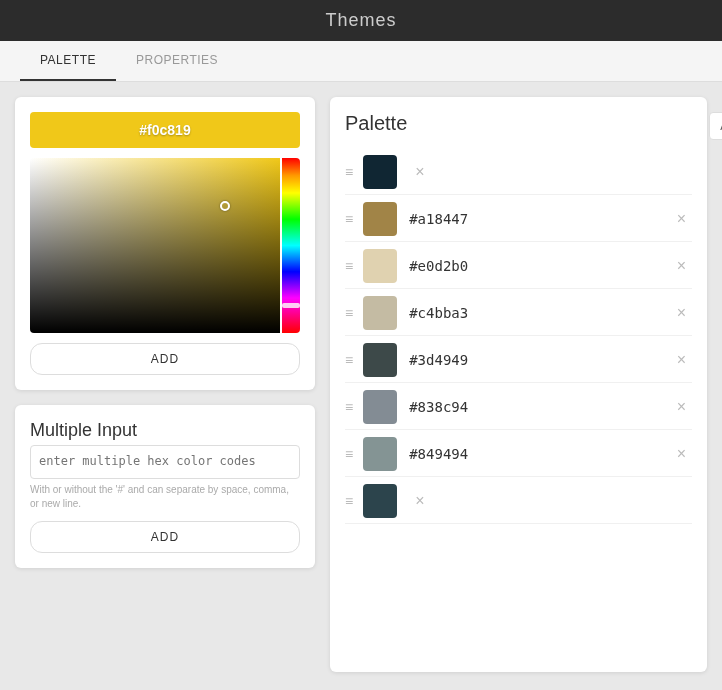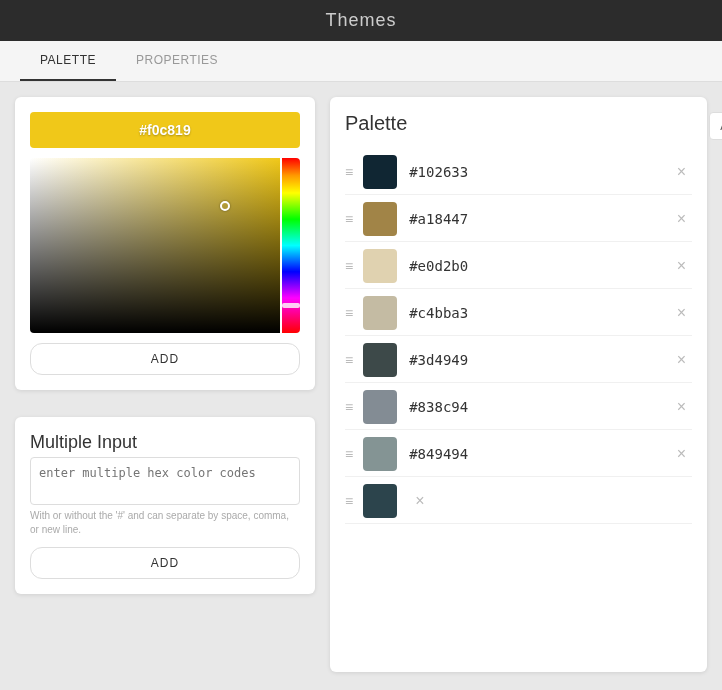--- a/index.html
+++ b/index.html
@@ -47,21 +47,21 @@
       height: calc(690px - 85px);
       background: #e8e8e8;
       padding: 15px;
       gap: 15px;
     }
 
     
     .left-panel {
       display: flex;
       flex-direction: column;
-      gap: 27px;
+      gap: 15px;
       width: 300px;
       flex-shrink: 0;
     }
 
     
     .color-picker-card {
       background: #fff;
       border-radius: 6px;
       padding: 15px;
       box-shadow: 0 1px 4px rgba(0,0,0,0.1);
@@ -172,21 +172,21 @@
     }
 
     .multiple-input-title {
       font-size: 18px;
       color: #333;
       margin-bottom: 4px;
     }
 
     .hex-textarea {
       width: 100%;
-      height: 48px;
+      height: 34px;
       border: 1px solid #ddd;
       border-radius: 4px;
       padding: 8px;
       font-size: 12px;
       color: #999;
       resize: none;
       outline: none;
     }
 
     .hint-text {
@@ -335,21 +335,20 @@
     <div class="palette-header">
       <span class="palette-title">Palette</span>
     </div>
 
     <button class="ads-btn">Ads</button>
 
     <div class="palette-list" id="palette-list">
         <div class="palette-item">
       <span class="drag-handle">≡</span>
       <div class="color-swatch" style="background:#102633;"></div>
-      <span class="color-hex-label">#102633</span>
       <span class="remove-btn">×</span>
     </div>
         <div class="palette-item">
       <span class="drag-handle">≡</span>
       <div class="color-swatch" style="background:#a18447;"></div>
       <span class="color-hex-label">#a18447</span>
       <span class="remove-btn">×</span>
     </div>
         <div class="palette-item">
       <span class="drag-handle">≡</span>

